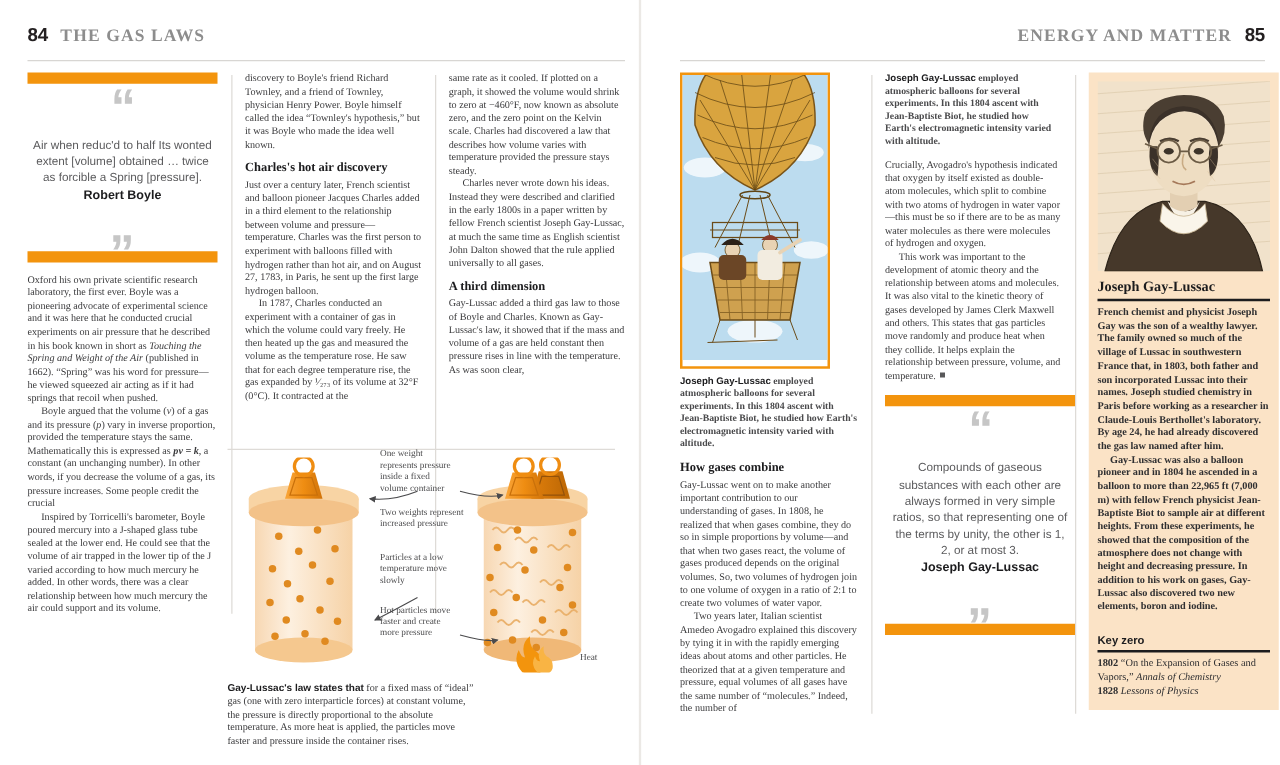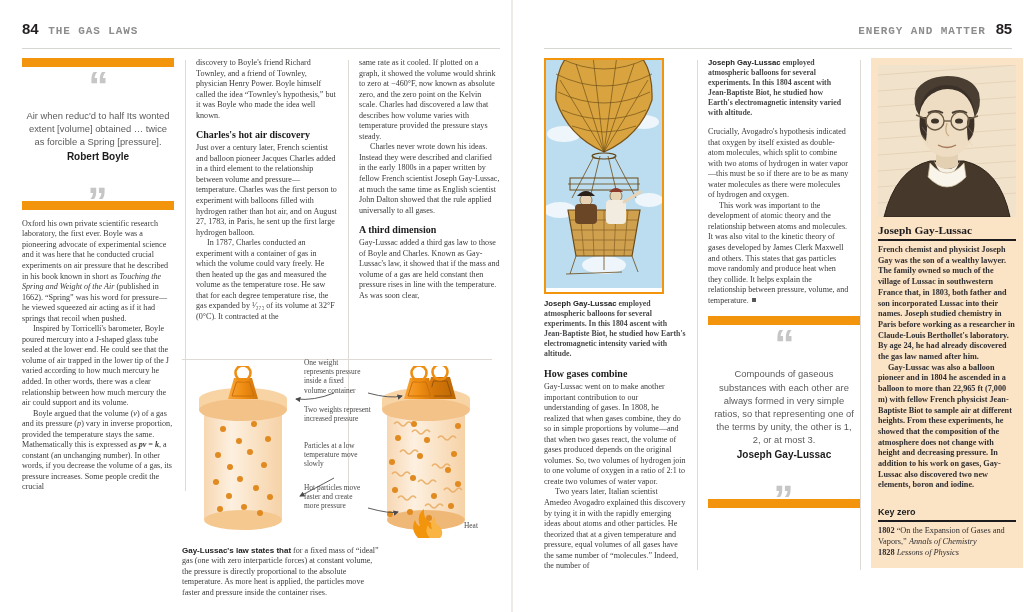--- a/index.html
+++ b/index.html
@@ -19,22 +19,22 @@
 
   
   .runhead { display:flex; align-items:baseline; gap:10px; height:22px; }
   .runhead.right { justify-content:flex-end; }
   .folio {
     font-family:"Liberation Sans", sans-serif;
     font-weight:bold; font-size:15px; color:#231f20;
     letter-spacing:-0.2px;
   }
   .runtitle {
-    font-family:Liberation Mono, monospace;
-    font-weight:bold; font-size:11px; letter-spacing:0.9px;
+    font-family:Liberation Serif, serif;
+    font-weight:bold; font-size:14px; letter-spacing:0.9px;
     color:#8d8d8d; text-transform:uppercase;
   }
   .rule-top { height:1px; background:#d8d6d3; margin-top:6px; }
 
   
   .cols { display:flex; gap:0; margin-top:9px; }
   .col { position:relative; }
   .col + .col { padding-left:11px; margin-left:11px; }
   .col + .col:before {
     content:""; position:absolute; left:0; top:2px; bottom:2px;
@@ -159,22 +159,22 @@
             <div class="pq-text">
               <span>Air when reduc'd to half Its wonted extent [volume] obtained … twice as forcible a Spring [pressure].</span>
               <span class="pq-attr">Robert Boyle</span>
             </div>
             <div class="qmark close">“</div>
           </div>
           <div class="pq-bar"></div>
         </div>
 
         <p class="body noindent" style="margin-top:9px;">Oxford his own private scientific research laboratory, the first ever. Boyle was a pioneering advocate of experimental science and it was here that he conducted crucial experiments on air pressure that he described in his book known in short as <em>Touching the Spring and Weight of the Air</em> (published in 1662). “Spring” was his word for pressure—he viewed squeezed air acting as if it had springs that recoil when pushed.</p>
+        <p class="body">Boyle argued that the volume (<em>v</em>) of a gas and its pressure (<em>p</em>) vary in inverse proportion, provided the temperature stays the same. Mathematically this is expressed as <span class="bi">pv = k</span>, a constant (an unchanging number). In other words, if you decrease the volume of a gas, its pressure increases. Some people credit the crucial</p>
         <p class="body">Inspired by Torricelli's barometer, Boyle poured mercury into a J-shaped glass tube sealed at the lower end. He could see that the volume of air trapped in the lower tip of the J varied according to how much mercury he added. In other words, there was a clear relationship between how much mercury the air could support and its volume.</p>
-        <p class="body">Boyle argued that the volume (<em>v</em>) of a gas and its pressure (<em>p</em>) vary in inverse proportion, provided the temperature stays the same. Mathematically this is expressed as <span class="bi">pv = k</span>, a constant (an unchanging number). In other words, if you decrease the volume of a gas, its pressure increases. Some people credit the crucial</p>
       </div>
 
       <div class="col lcol2">
         <p class="body noindent">discovery to Boyle's friend Richard Townley, and a friend of Townley, physician Henry Power. Boyle himself called the idea “Townley's hypothesis,” but it was Boyle who made the idea well known.</p>
         <h3 class="sub">Charles's hot air discovery</h3>
         <p class="body noindent">Just over a century later, French scientist and balloon pioneer Jacques Charles added in a third element to the relationship between volume and pressure—temperature. Charles was the first person to experiment with balloons filled with hydrogen rather than hot air, and on August 27, 1783, in Paris, he sent up the first large hydrogen balloon.</p>
         <p class="body">In 1787, Charles conducted an experiment with a container of gas in which the volume could vary freely. He then heated up the gas and measured the volume as the temperature rose. He saw that for each degree temperature rise, the gas expanded by ¹⁄₂₇₃ of its volume at 32°F (0°C). It contracted at the</p>
       </div>
 
       <div class="col lcol3">

